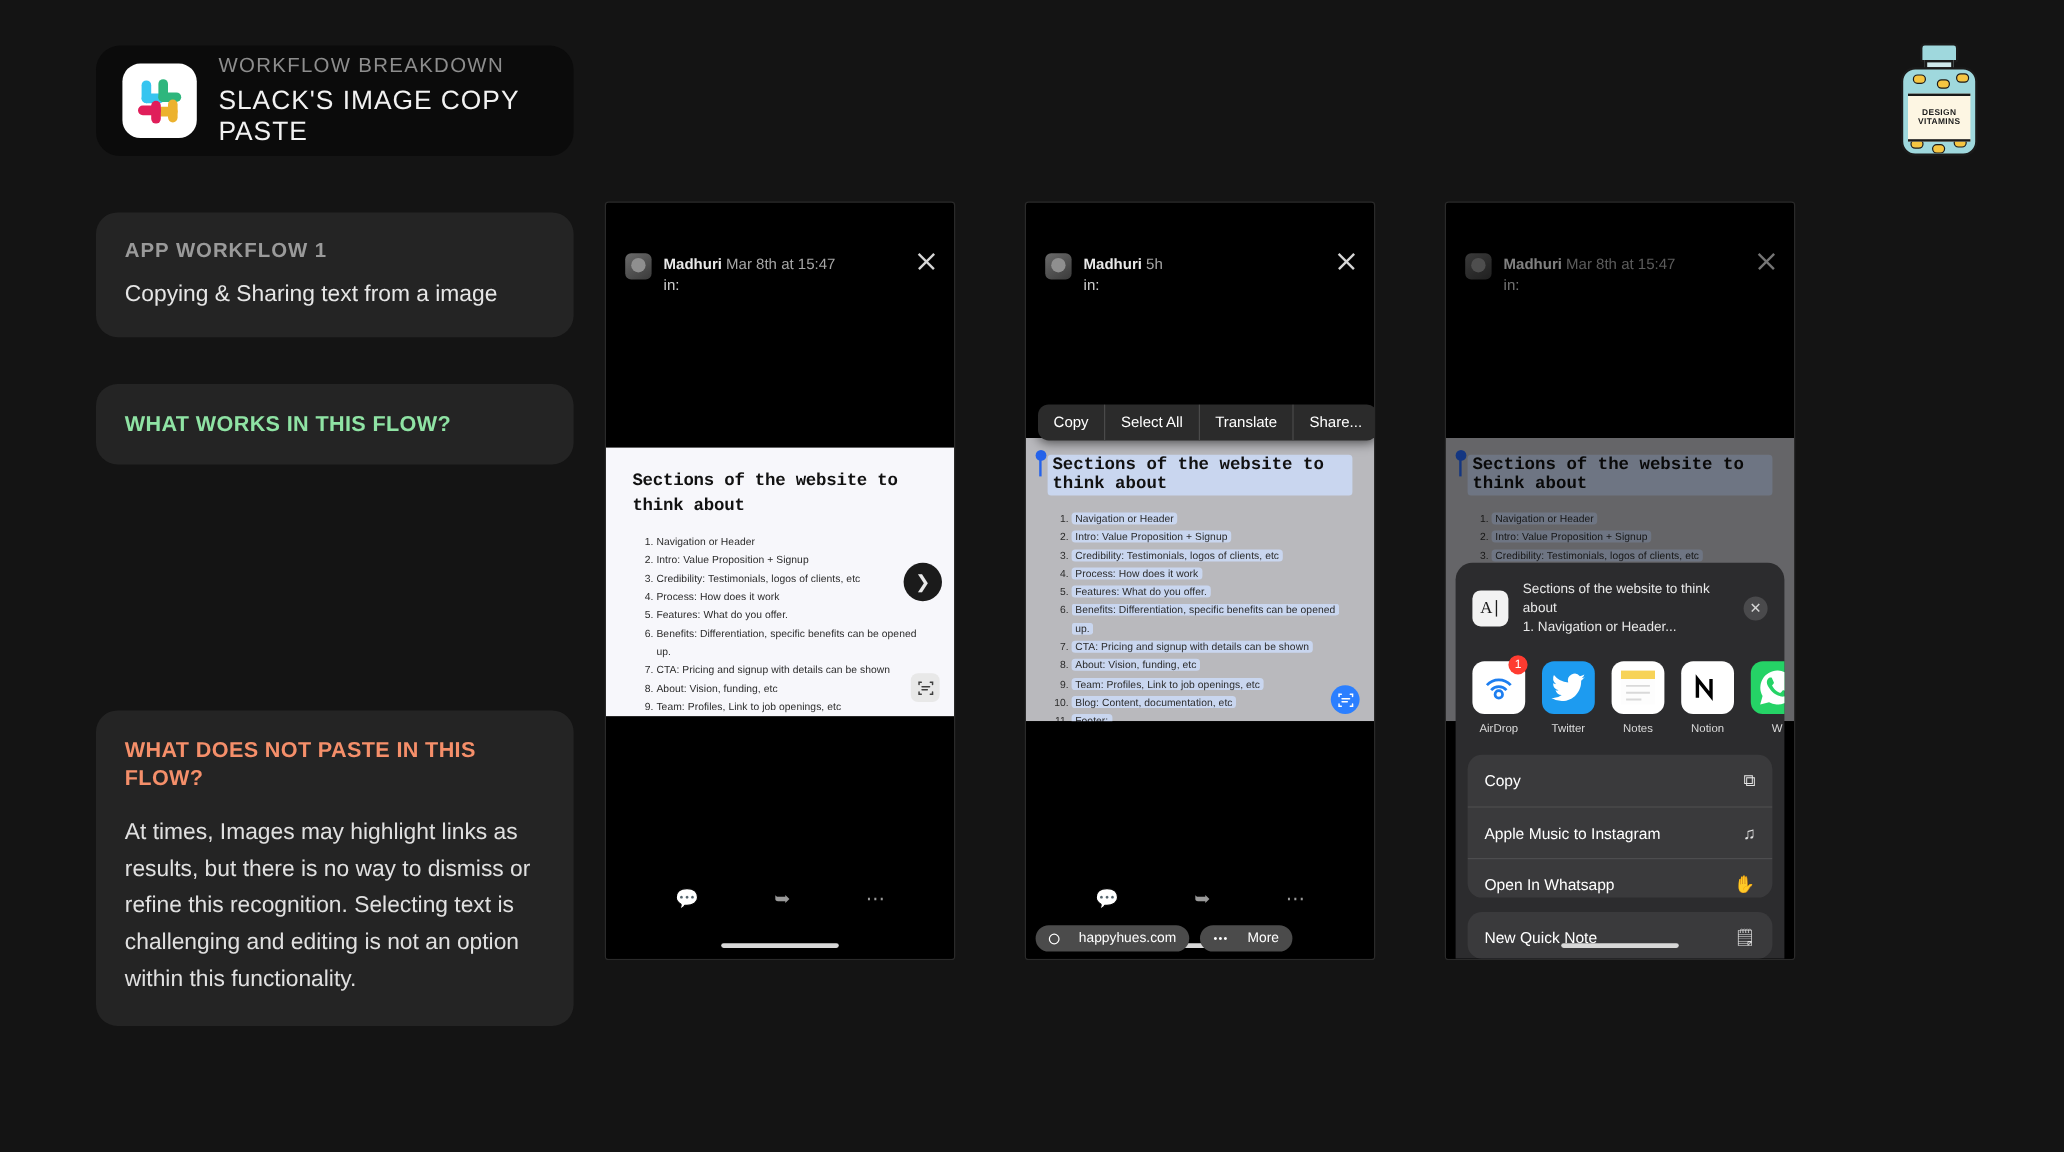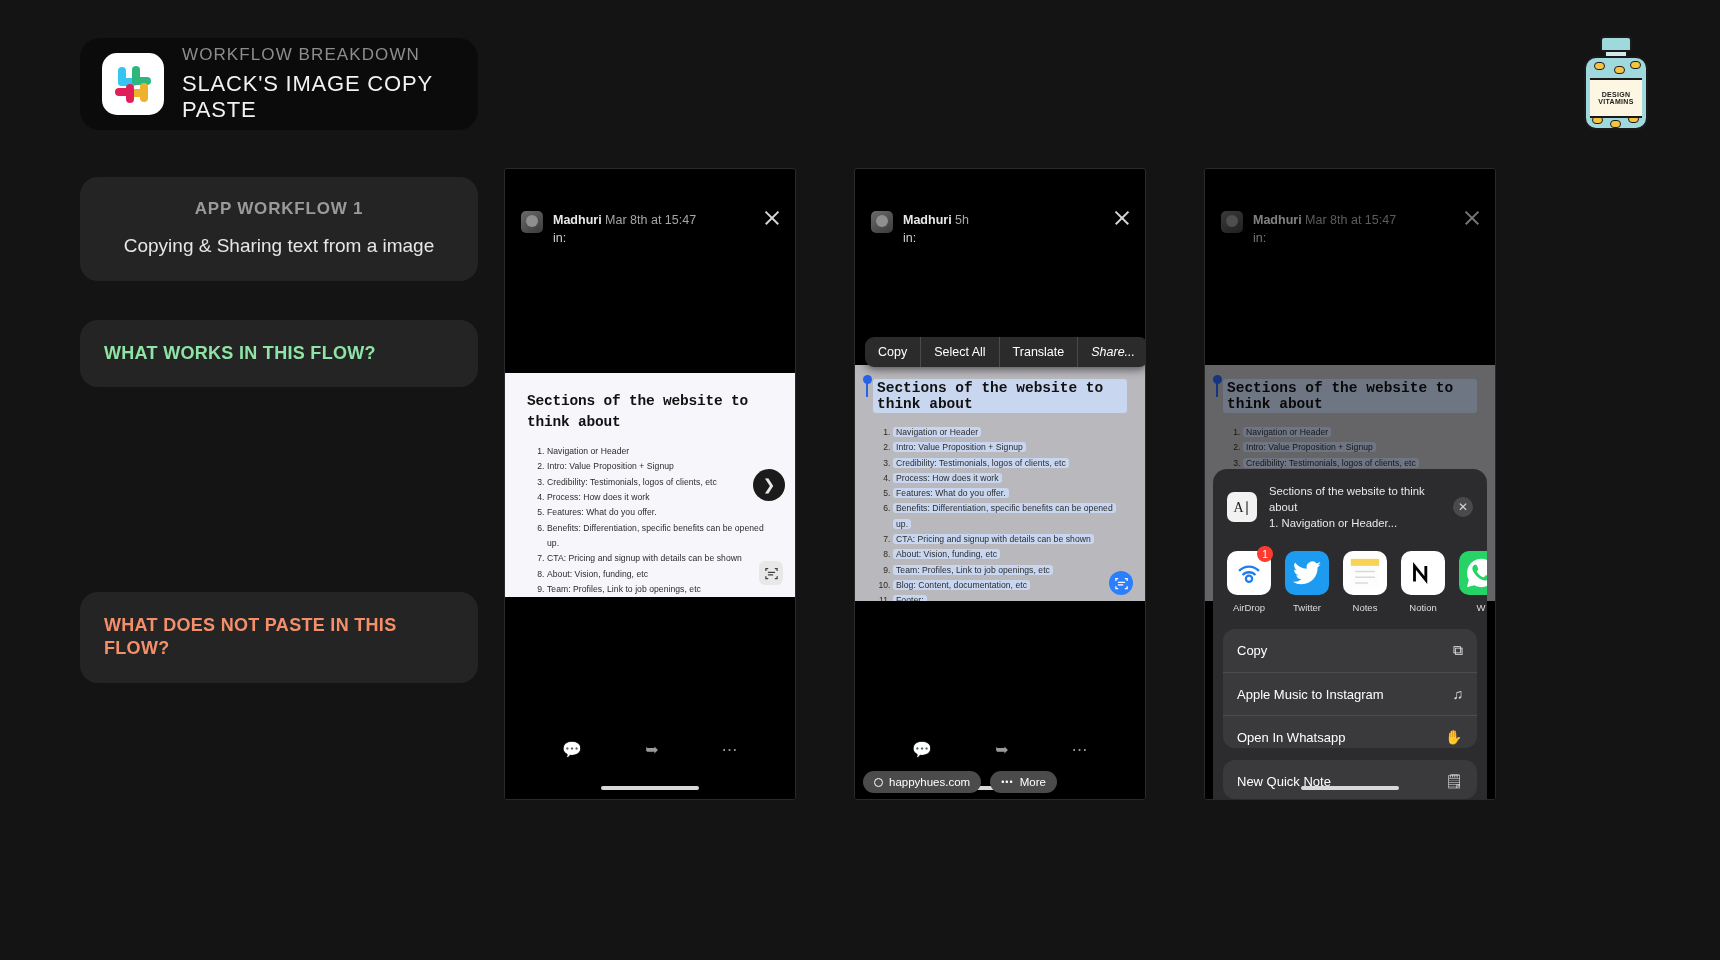--- a/index.html
+++ b/index.html
@@ -61,21 +61,21 @@
   
   .card {
     position: absolute; left: 80px; width: 398px;
     background: #242424; border-radius: 18px; padding: 22px 24px;
   }
   .card-kicker { font-size: 17px; letter-spacing: .8px; color: #9a9a9a; font-weight: bold; margin-bottom: 14px; }
   .card-sub { font-size: 19px; color: #e6e6e6; line-height: 1.35; }
   .card-head-green { font-size: 18px; font-weight: bold; color: #8fe3a4; letter-spacing: .3px; line-height: 1.3; }
   .card-head-orange { font-size: 18px; font-weight: bold; color: #f58f6a; letter-spacing: .3px; line-height: 1.3; }
   .card-body { margin-top: 18px; font-size: 19px; line-height: 1.62; color: #e0e0e0; }
-  #card-workflow { top: 177px; text-align: center; }
+  #card-workflow { top: 177px; }
   #card-works { top: 320px; }
   #card-notworks { top: 592px; }
   
   .phone {
     position: absolute; top: 168px; width: 292px; height: 632px;
     background: #000; border-radius: 3px; overflow: hidden;
     border: 1px solid #2a2a2a;
   }
   #phone1 { left: 504px; }
   #phone2 { left: 854px; }
@@ -124,30 +124,30 @@
     border-radius: 50%; background: #1b1b1b; display:flex; align-items:center; justify-content:center;
     color: #e9e9e9; font-size: 15px;
   }
   
   .ctxmenu {
     position: absolute; left: 10px; top: 168px; display: flex; align-items: stretch;
     background: #2b2b2b; border-radius: 9px; overflow: hidden; z-index: 7;
     box-shadow: 0 2px 10px rgba(0,0,0,.6);
   }
   .ctxmenu div { padding: 8px 13px; font-size: 12.5px; color: #fff; border-right: 1px solid #4a4a4a; white-space: nowrap;}
-  .ctxmenu div:last-child { border-right: none; font-style: italic; }
+  .ctxmenu div:last-child { border-right: none; }
   .sel-title {
     display: inline-block; background: #c9d6ef; border-radius: 3px; padding: 1px 4px;
     font-family: "Liberation Mono", monospace; font-size: 14.5px; font-weight: bold; color: #111;
   }
   .sel-li { background: #c9d6ef; border-radius: 3px; padding: 0 3px; box-decoration-break: clone; }
   .selhandle { position: absolute; width: 9px; height: 9px; border-radius: 50%; background: #2563eb; }
   .selbar { position: absolute; width: 2px; background: #2563eb; }
   .chips { position: absolute; left: 8px; bottom: 6px; display: flex; gap: 9px; z-index: 6;}
-  .chip { display: flex; align-items: center; gap: 6px; background: #4b4b4b;
+  .chip { display: flex; align-items: center; gap: 16px; background: #4b4b4b;
           border-radius: 14px; padding: 5px 11px; font-size: 11.5px; color: #fff; }
   .chip .g { width: 9px; height: 9px; border-radius: 50%; border: 1.4px solid #fff; }
   .chip .dots { letter-spacing: 1px; font-size: 9px; }
   
   .dim { position: absolute; left:0; right:0; top:0; bottom:0; background: rgba(0,0,0,.45); z-index: 5;}
   .sheet {
     position: absolute; left: 8px; right: 8px; bottom: 0; top: 300px;
     background: #2c2c2e; border-radius: 14px 14px 0 0; z-index: 8;
     display: flex; flex-direction: column; overflow: hidden;
   }
@@ -214,20 +214,21 @@
     <div class="card-kicker">APP WORKFLOW 1</div>
     <div class="card-sub">Copying &amp; Sharing text from a image</div>
   </div>
 
   <div class="card" id="card-works">
     <div class="card-head-green">WHAT WORKS IN THIS FLOW?</div>
   </div>
 
   <div class="card" id="card-notworks">
     <div class="card-head-orange">WHAT DOES NOT PASTE IN THIS FLOW?</div>
+    <div class="card-body">At times, Images may highlight links as results, but there is no way to dismiss or refine this recognition. Selecting text is challenging and editing is not an option within this functionality.</div>
   </div>
 
   <div class="phone" id="phone1">
     <div class="msg-head">
       <div class="avatar"></div>
       <div class="msg-meta">
         <div><span class="msg-name">Madhuri</span>
              <span class="msg-time">Mar 8th at 15:47</span></div>
         <div class="msg-in">in:</div>
       </div>

